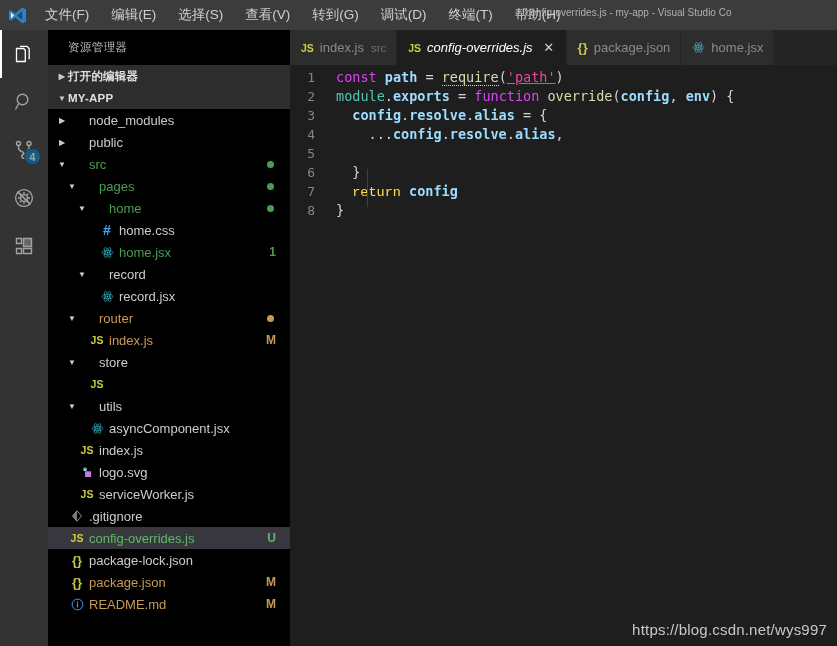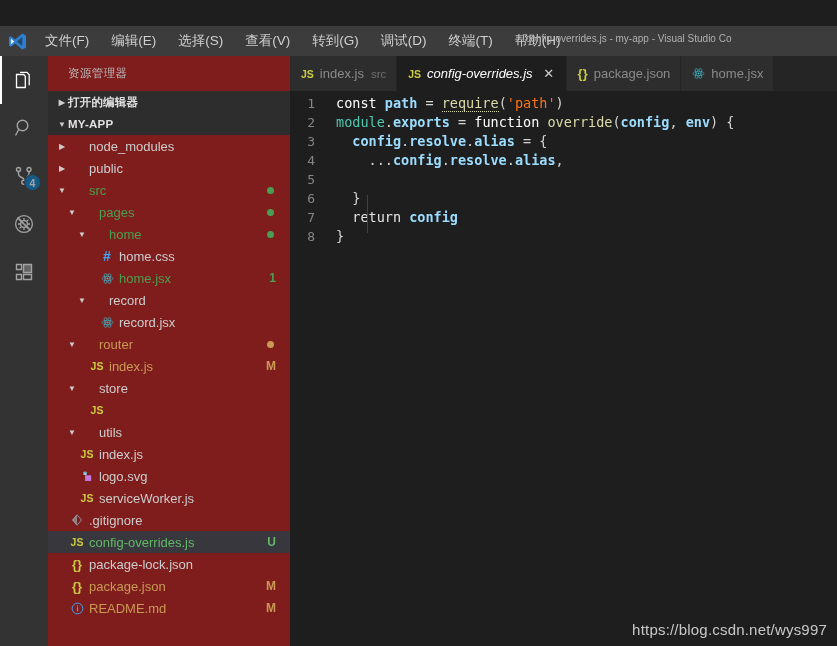--- a/index.html
+++ b/index.html
@@ -17,21 +17,20 @@
   }
 
   
   .titlebar {
     height: 30px; flex: 0 0 30px;
     background: #3c3c3c;
     display: flex; align-items: flex-end;
     color: #cccccc;
     font-size: 13px;
     position: relative;
-    margin-top: 26px;
   }
   .vscode-logo {
     width: 34px; height: 30px;
     display: flex; align-items: center; justify-content: center;
   }
   .vscode-logo svg { display: block; }
   .menu {
     display: flex; align-items: center; height: 30px;
   }
   .menu-item {
@@ -82,21 +81,21 @@
     background: #007acc; color: #fff;
     font-size: 10.5px; font-weight: bold;
     display: flex; align-items: center; justify-content: center;
     padding: 0 4px;
     border: 1px solid #333;
   }
 
   
   .sidebar {
     width: 242px; flex: 0 0 242px;
-    background: #7f1d1d;
+    background: #000000;
     display: flex; flex-direction: column;
     overflow: hidden;
   }
   .sidebar-title {
     height: 35px; flex: 0 0 35px;
     display: flex; align-items: center;
     padding-left: 20px;
     font-size: 11.5px; color: #bbbbbb;
     letter-spacing: .4px;
   }
@@ -217,26 +216,26 @@
   .cline { display: flex; height: 19px; align-items: center; }
   .lno {
     width: 46px; flex: 0 0 46px;
     text-align: right; padding-right: 21px;
     color: #858585; font-size: 13px;
     user-select: none;
   }
   .ctext { white-space: pre; }
 
   
-  .t-kw    { color: #ffffff; text-align: center; }
+  .t-kw    { color: #d946ef; text-align: center; }
   .t-var   { color: #9cdcfe; font-weight: bold; }
   .t-fn    { color: #dcdcaa; }
-  .t-str   { color: #f97316; }
+  .t-str   { color: #ec4899; text-decoration: underline; }
   .t-obj   { color: #4ec9b0; }
-  .t-ctrl  { color: #e5e5e5; }
+  .t-ctrl  { color: #fde047; font-family: Liberation Mono, monospace; }
   .t-punct { color: #d4d4d4; }
   .t-under { border-bottom: 1px dotted #dcdcaa; }
 
   .indent-guide {
     position: absolute;
     width: 1px; background: #404040;
   }
 
   .watermark {
     position: absolute;
@@ -426,20 +425,34 @@
           </div>
           <div class="row" style="padding-left: 28px;">
             <span class="twisty none">▶</span>
             <span class="ficon js-ico">JS</span>
           </div>
           <div class="row" style="padding-left: 18px;">
             <span class="twisty">▼</span>
             <span class="ficon"></span>
             <span class="label c-normal">utils</span>
           </div>
+          <div class="row" style="padding-left: 28px;">
+            <span class="twisty none">▶</span>
+            <span class="ficon">
+              <svg width="13" height="13" viewBox="0 0 24 24">
+                <g fill="none" stroke="#3fb6c6" stroke-width="1.2">
+                  <ellipse cx="12" cy="12" rx="10" ry="4"></ellipse>
+                  <ellipse cx="12" cy="12" rx="10" ry="4" transform="rotate(60 12 12)"></ellipse>
+                  <ellipse cx="12" cy="12" rx="10" ry="4" transform="rotate(120 12 12)"></ellipse>
+                </g>
+                <circle cx="12" cy="12" r="1.9" fill="#3fb6c6"></circle>
+              </svg>
+            </span>
+            <span class="label c-normal">asyncComponent.jsx</span>
+          </div>
           <div class="row" style="padding-left: 18px;">
             <span class="twisty none">▶</span>
             <span class="ficon js-ico">JS</span>
             <span class="label c-normal">index.js</span>
           </div>
           <div class="row" style="padding-left: 18px;">
             <span class="twisty none">▶</span>
             <span class="ficon">
               <svg width="13" height="13" viewBox="0 0 16 16">
                 <rect x="5" y="6.5" width="7.5" height="7" fill="#c678dd"></rect>

